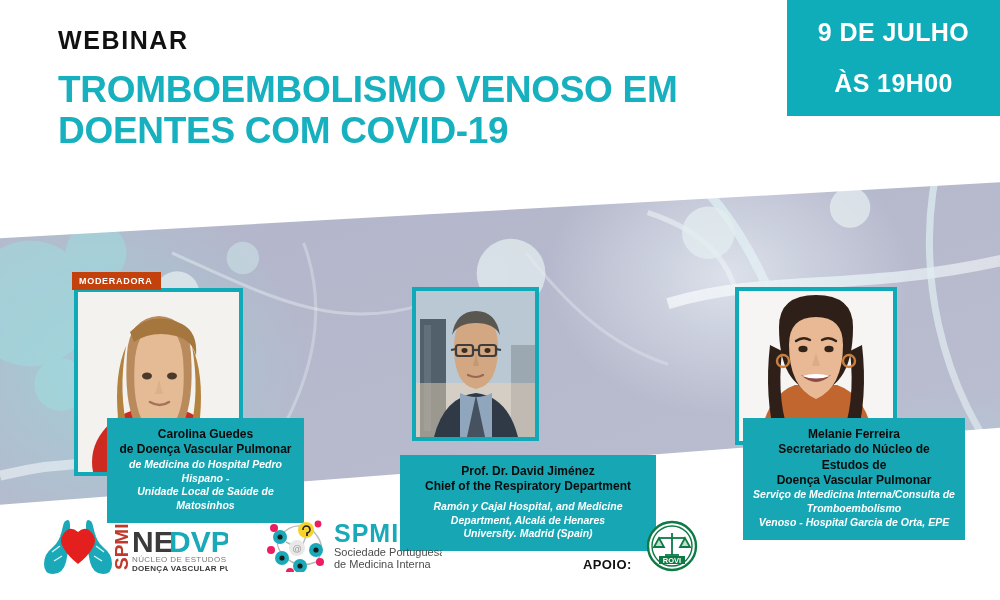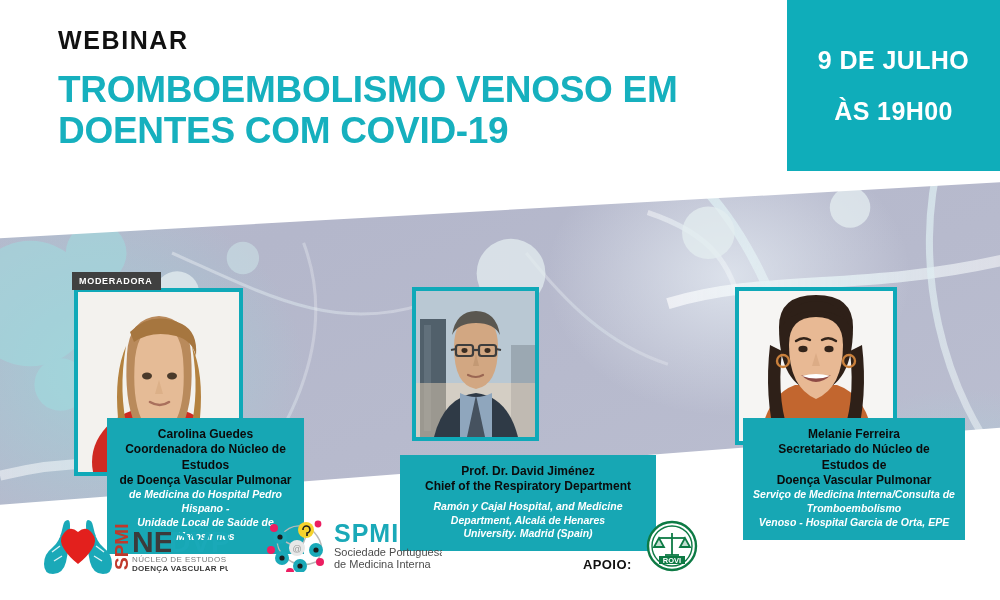--- a/index.html
+++ b/index.html
@@ -88,21 +88,21 @@
     line-height: 1.12;
     letter-spacing: -0.3px;
   }
 
   
   .date-badge {
     position: absolute;
     left: 787px;
     top: 0;
     width: 213px;
-    height: 171px;
+    height: 116px;
     background: #0fadba;
     z-index: 8;
     display: flex;
     flex-direction: column;
     align-items: center;
     justify-content: center;
     gap: 26px;
   }
   .date-badge .l1,
   .date-badge .l2 {
@@ -121,21 +121,21 @@
   .photo-frame {
     position: absolute;
     border: 4px solid #0fa9b8;
     background: #f2f2f0;
     overflow: hidden;
   }
   .photo-frame svg { display: block; width: 100%; height: 100%; }
 
   .badge-moderadora {
     position: absolute;
-    background: #404040;
+    background: #c2410c;
     color: #ffffff;
     font-size: 9px;
     font-weight: bold;
     letter-spacing: .7px;
     padding: 4px 8px 4px 7px;
     z-index: 9;
   }
 
   .info {
     position: absolute;
@@ -276,21 +276,20 @@
         <path d="M81 88 l-4 14 l8 0 z" fill="#d6a97f" opacity=".6"></path>
         <path d="M72 110 q10 6 19 0" stroke="#a9705c" stroke-width="2.6" fill="none" stroke-linecap="round"></path>
         <path d="M52 40 q22 -22 52 -8 q16 8 14 32 q-4 -16 -20 -20 q-24 -6 -42 6z" fill="#a6763f"></path>
         <path d="M48 54 q-8 46 2 86 q2 10 8 14 q-14 -6 -18 -28 q-4 -44 8 -72z" fill="#b4823f"></path>
         <path d="M114 54 q8 46 -2 86 q-2 10 -8 14 q14 -6 18 -28 q4 -44 -8 -72z" fill="#b4823f"></path>
       </svg>
     </div>
 
     <div class="info" style="left:95px; top:418px; width:197px;">
       <div class="nm">Carolina Guedes</div>
-      <div class="nm">Coordenadora do Núcleo de Estudos</div>
       <div class="nm">de Doença Vascular Pulmonar</div>
       <div class="af">de Medicina do Hospital Pedro Hispano -</div>
       <div class="af">Unidade Local de Saúde de Matosinhos</div>
     </div>
   </div>
 
   <div class="card">
     <div class="photo-frame" style="left:400px; top:287px; width:119px; height:146px;">
       <svg viewBox="0 0 119 146" preserveAspectRatio="xMidYMid slice">
         <rect width="119" height="146" fill="#cfd8de"></rect>

